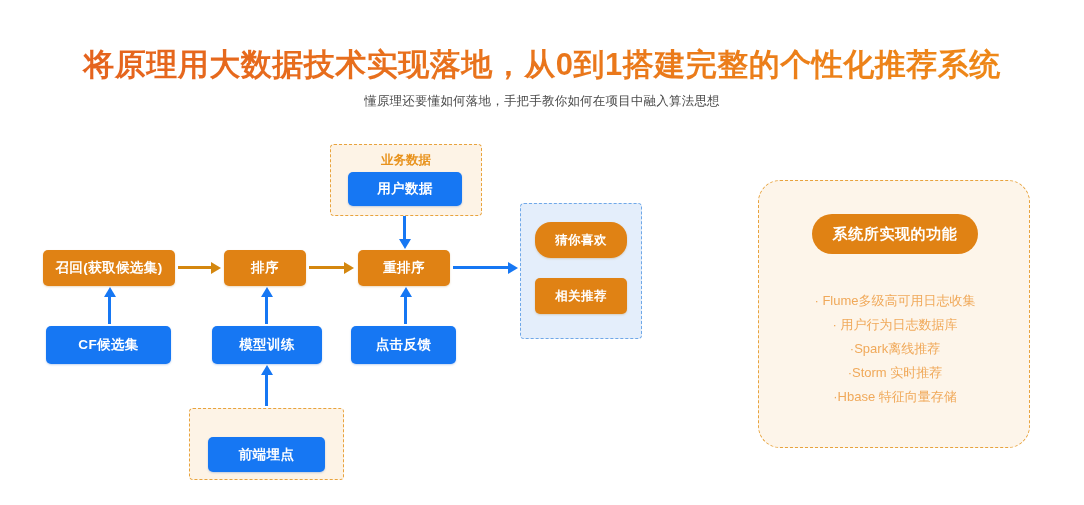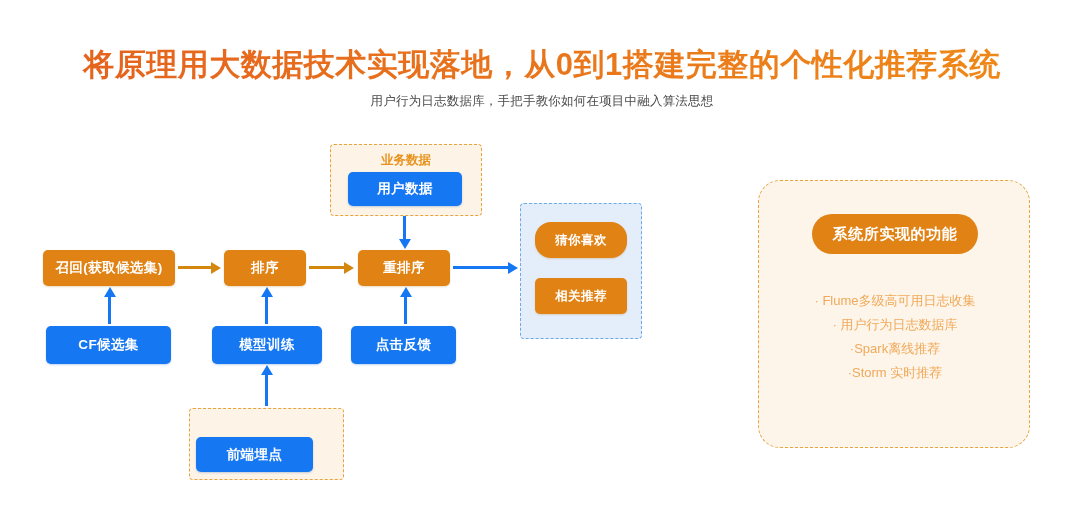--- a/index.html
+++ b/index.html
@@ -172,21 +172,21 @@
     color: #f0a95a;
     white-space: nowrap;
   }
 </style>
 </head>
 <body>
 
 <div id="root">
 
   <div class="page-title">将原理用大数据技术实现落地，从0到1搭建完整的个性化推荐系统</div>
-  <div class="page-subtitle">用户行为日志数据库，手把手教你如何在项目中融入算法思想</div>
+  <div class="page-subtitle">懂原理还要懂如何落地，手把手教你如何在项目中融入算法思想</div>
 
   <div class="group-panel" style="left:330px; top:144px; width:152px; height:72px;">
     <div class="group-label" style="top:7px;">业务数据</div>
   </div>
   <div class="node blue" style="left:348px; top:172px; width:114px; height:34px;">用户数据</div>
 
   <div class="arrow-down" style="left:403px; top:216px; height:24px;"></div>
 
   <div class="node orange" style="left:43px; top:250px; width:132px; height:36px;">召回(获取候选集)</div>
   <div class="node orange" style="left:224px; top:250px; width:82px; height:36px;">排序</div>
@@ -202,29 +202,30 @@
   <div class="arrow-up" style="left:265px; top:296px; height:28px;"></div>
   <div class="node blue" style="left:212px; top:326px; width:110px; height:38px;">模型训练</div>
 
   <div class="arrow-up" style="left:404px; top:296px; height:28px;"></div>
   <div class="node blue" style="left:351px; top:326px; width:105px; height:38px;">点击反馈</div>
 
   <div class="arrow-up" style="left:265px; top:374px; height:32px;"></div>
   <div class="group-panel" style="left:189px; top:408px; width:155px; height:72px;">
     <div class="group-label" style="top:7px;margin-top:24px;">日志数据</div>
   </div>
-  <div class="node blue" style="left:196px; top:437px; width:117px; height:35px;">前端埋点</div>
+  <div class="node blue" style="left:208px; top:437px; width:117px; height:35px;">前端埋点</div>
 
   <div class="group-panel blue-panel" style="left:520px; top:203px; width:122px; height:136px;"></div>
   <div class="node orange small" style="left:535px; top:222px; width:92px; height:36px;border-radius:16px;">猜你喜欢</div>
   <div class="node orange small" style="left:535px; top:278px; width:92px; height:36px;">相关推荐</div>
 
   <div id="feature-panel">
     <div id="feature-pill">系统所实现的功能</div>
     <div id="feature-list">
       <div class="feature-item">· Flume多级高可用日志收集</div>
       <div class="feature-item">· 用户行为日志数据库</div>
       <div class="feature-item">·Spark离线推荐</div>
       <div class="feature-item">·Storm 实时推荐</div>
+      <div class="feature-item">·Hbase 特征向量存储</div>
     </div>
   </div>
 
 </div>
 
 </body></html>

